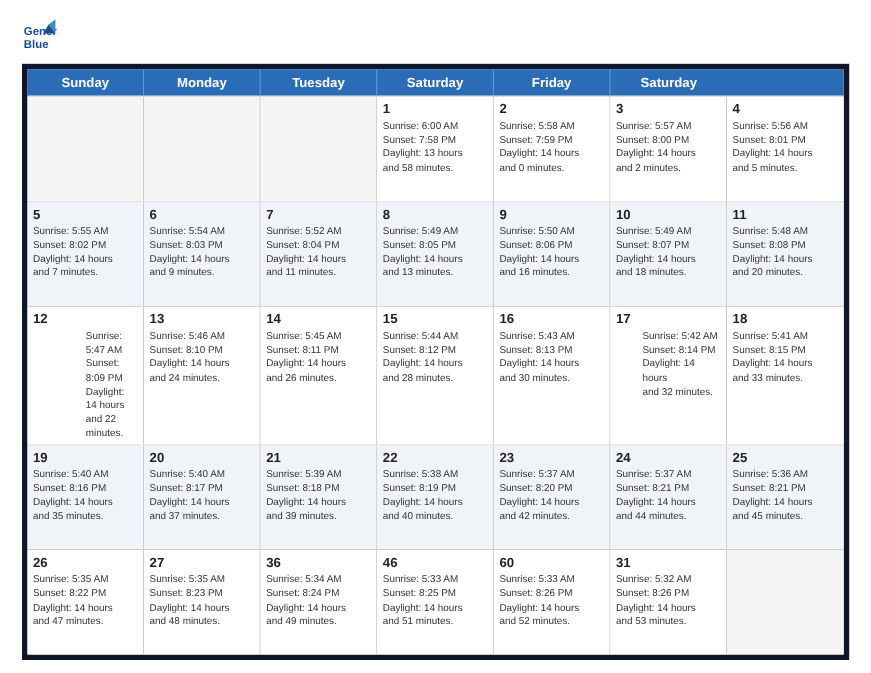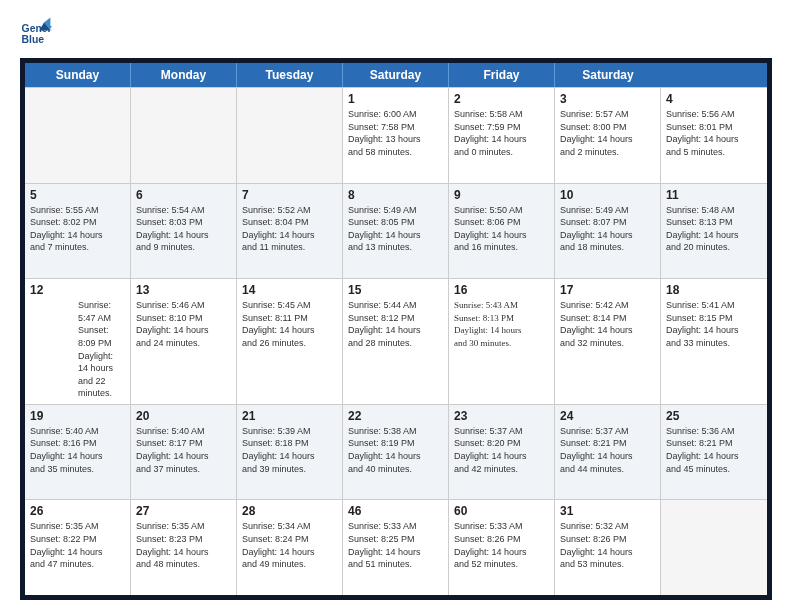--- a/index.html
+++ b/index.html
@@ -206,21 +206,21 @@
           <div class="cal-cell shaded">
             <span class="day-num">10</span>
             <div class="cell-info" style="white-space: pre-line;">Sunrise: 5:49 AM
 Sunset: 8:07 PM
 Daylight: 14 hours
 and 18 minutes.</div>
           </div>
           <div class="cal-cell shaded">
             <span class="day-num">11</span>
             <div class="cell-info" style="white-space: pre-line;">Sunrise: 5:48 AM
-Sunset: 8:13 PM
+Sunset: 8:08 PM
 Daylight: 14 hours
 and 20 minutes.</div>
           </div>
         </div>
         <div class="cal-row">
           <div class="cal-cell">
             <span class="day-num">12</span>
             <div class="cell-info" style="white-space: pre-line; margin-left: 48px;">Sunrise: 5:47 AM
 Sunset: 8:09 PM
 Daylight: 14 hours
@@ -242,28 +242,28 @@
           </div>
           <div class="cal-cell">
             <span class="day-num">15</span>
             <div class="cell-info" style="white-space: pre-line;">Sunrise: 5:44 AM
 Sunset: 8:12 PM
 Daylight: 14 hours
 and 28 minutes.</div>
           </div>
           <div class="cal-cell">
             <span class="day-num">16</span>
-            <div class="cell-info" style="white-space: pre-line; font-family: Liberation Serif, serif;">Sunrise: 5:43 AM
+            <div class="cell-info" style="white-space: pre-line;">Sunrise: 5:43 AM
 Sunset: 8:13 PM
 Daylight: 14 hours
 and 30 minutes.</div>
           </div>
           <div class="cal-cell">
             <span class="day-num">17</span>
-            <div class="cell-info" style="white-space: pre-line;">Sunrise: 5:42 AM
+            <div class="cell-info" style="white-space: pre-line; margin-left: 24px;">Sunrise: 5:42 AM
 Sunset: 8:14 PM
 Daylight: 14 hours
 and 32 minutes.</div>
           </div>
           <div class="cal-cell">
             <span class="day-num">18</span>
             <div class="cell-info" style="white-space: pre-line;">Sunrise: 5:41 AM
 Sunset: 8:15 PM
 Daylight: 14 hours
 and 33 minutes.</div>
@@ -329,21 +329,21 @@
 and 47 minutes.</div>
           </div>
           <div class="cal-cell">
             <span class="day-num">27</span>
             <div class="cell-info" style="white-space: pre-line;">Sunrise: 5:35 AM
 Sunset: 8:23 PM
 Daylight: 14 hours
 and 48 minutes.</div>
           </div>
           <div class="cal-cell">
-            <span class="day-num">28</span>
+            <span class="day-num">36</span>
             <div class="cell-info" style="white-space: pre-line;">Sunrise: 5:34 AM
 Sunset: 8:24 PM
 Daylight: 14 hours
 and 49 minutes.</div>
           </div>
           <div class="cal-cell">
             <span class="day-num">46</span>
             <div class="cell-info" style="white-space: pre-line;">Sunrise: 5:33 AM
 Sunset: 8:25 PM
 Daylight: 14 hours

